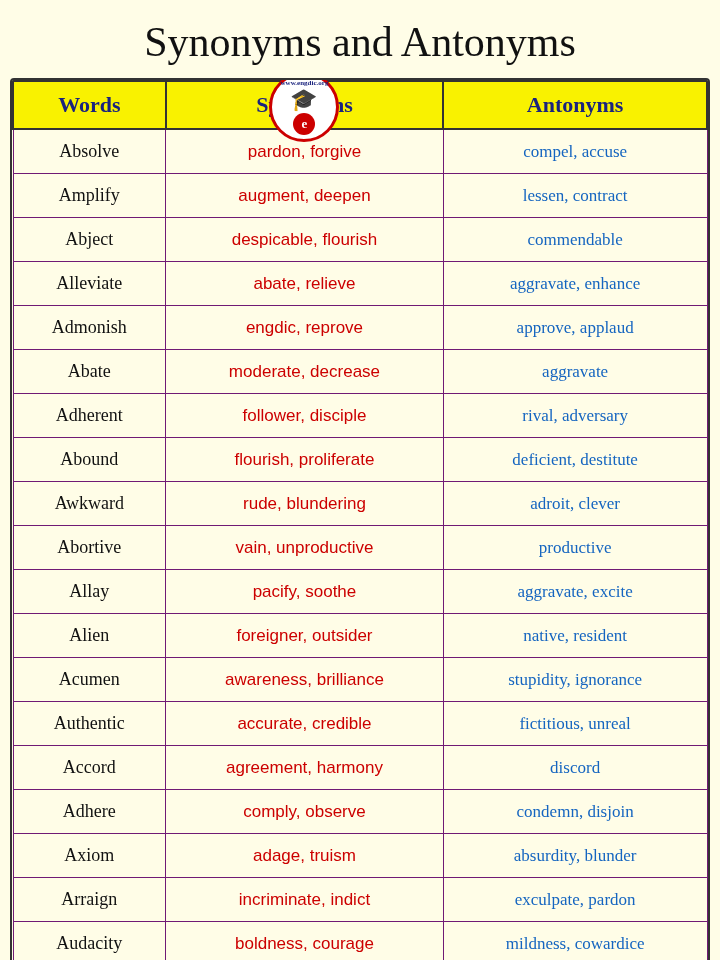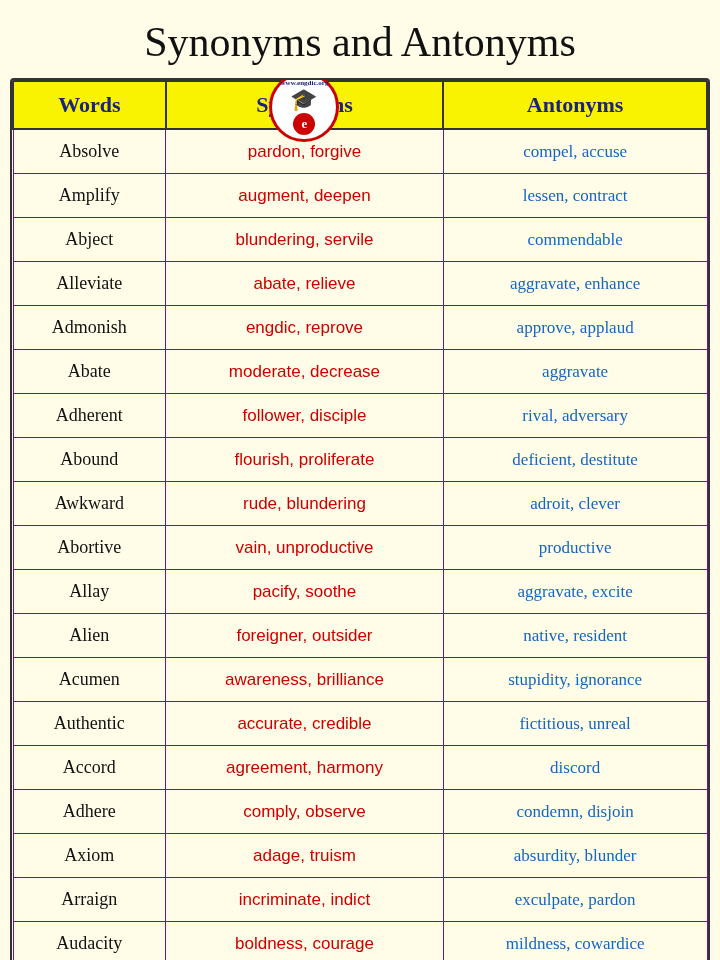--- a/index.html
+++ b/index.html
@@ -162,21 +162,21 @@
           <td class="synonym-col">pardon, forgive</td>
           <td class="antonym-col">compel, accuse</td>
         </tr>
         <tr>
           <td class="word-col">Amplify</td>
           <td class="synonym-col">augment, deepen</td>
           <td class="antonym-col">lessen, contract</td>
         </tr>
         <tr>
           <td class="word-col">Abject</td>
-          <td class="synonym-col">blundering, servile</td>
+          <td class="synonym-col">despicable, flourish</td>
           <td class="antonym-col">commendable</td>
         </tr>
         <tr>
           <td class="word-col">Alleviate</td>
           <td class="synonym-col">abate, relieve</td>
           <td class="antonym-col">aggravate, enhance</td>
         </tr>
         <tr>
           <td class="word-col">Admonish</td>
           <td class="synonym-col">engdic, reprove</td>

